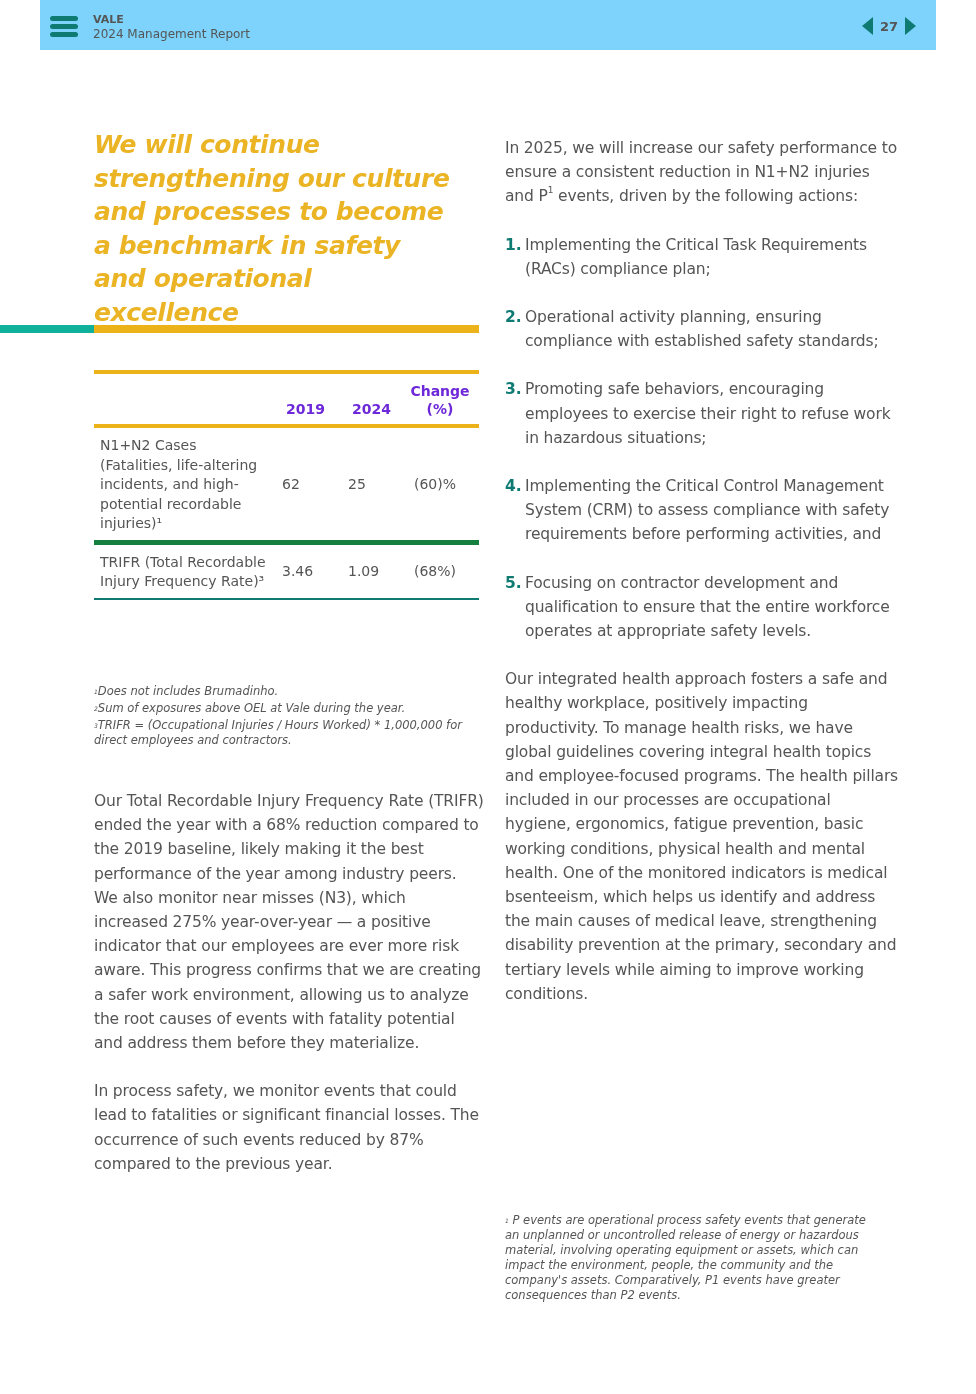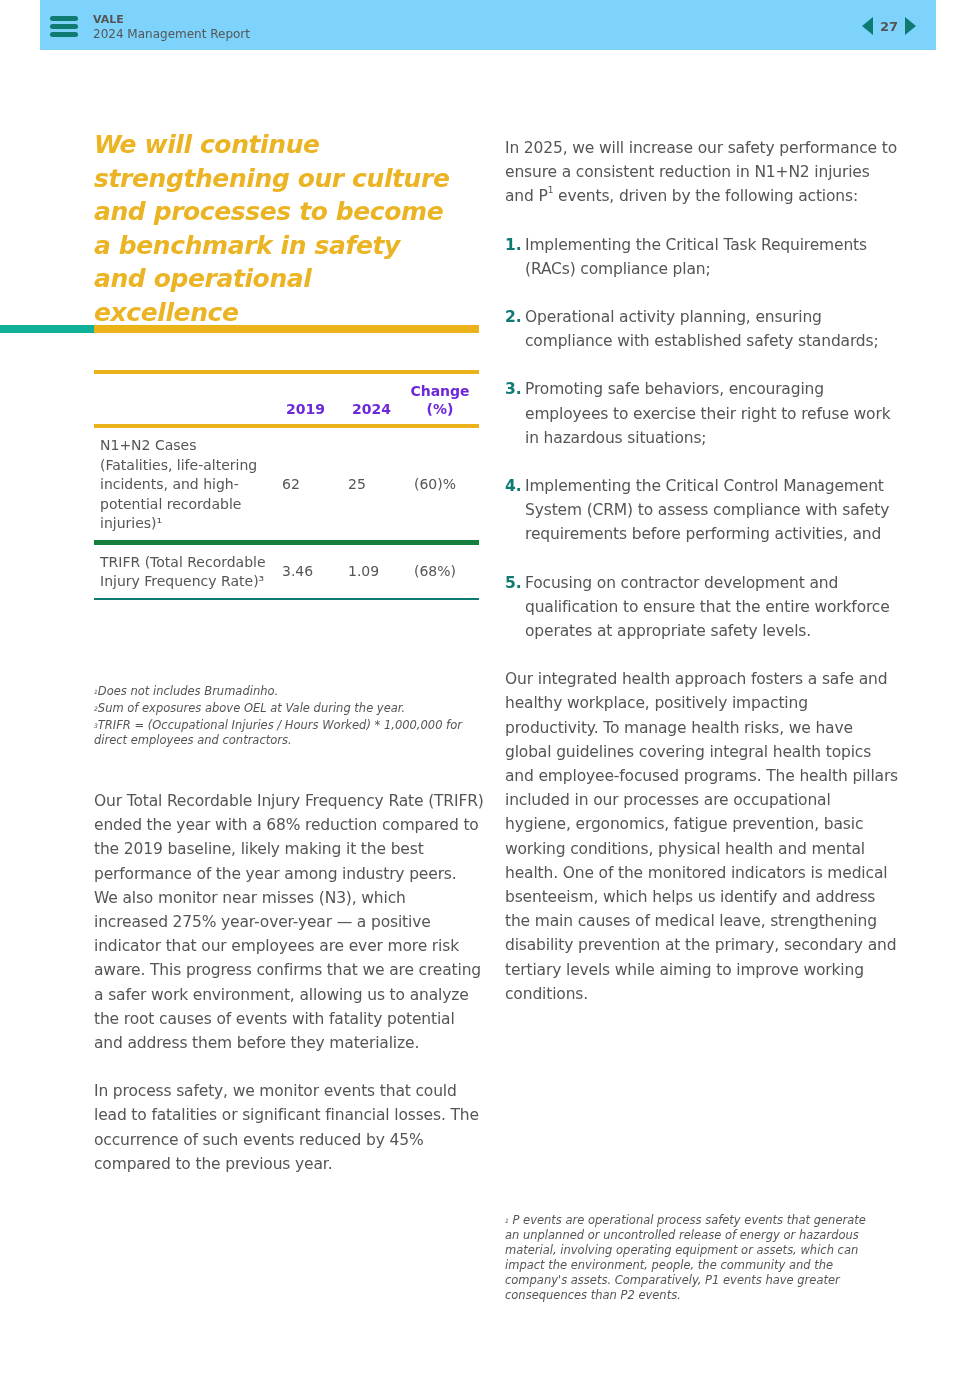--- a/index.html
+++ b/index.html
@@ -117,21 +117,21 @@
 </table>
 
 <div class="table-notes" id="table-notes">
     <p><sup>1</sup><span>Does not includes Brumadinho.</span></p>
     <p><sup>2</sup><span>Sum of exposures above OEL at Vale during the year.</span></p>
     <p><sup>3</sup><span>TRIFR = (Occupational Injuries / Hours Worked) * 1,000,000 for direct employees and contractors.</span></p>
   </div>
 
 <div class="left-col body-text">
   <p>Our Total Recordable Injury Frequency Rate (TRIFR) ended the year with a 68% reduction compared to the 2019 baseline, likely making it the best performance of the year among industry peers. We also monitor near misses (N3), which increased 275% year-over-year — a positive indicator that our employees are ever more risk aware. This progress confirms that we are creating a safer work environment, allowing us to analyze the root causes of events with fatality potential and address them before they materialize.</p>
-  <p>In process safety, we monitor events that could lead to fatalities or significant financial losses. The occurrence of such events reduced by 45% compared to the previous year.</p>
+  <p>In process safety, we monitor events that could lead to fatalities or significant financial losses. The occurrence of such events reduced by 87% compared to the previous year.</p>
 </div>
 
 <div class="right-col body-text">
   <p><span>In 2025, we will increase our safety performance to ensure a consistent reduction in N1+N2 injuries and P</span><sup>1</sup><span> events, driven by the following actions:</span></p>
   <ol class="actions" id="action-list">
       <li>
         <span class="n">1.</span>
         <span class="t">Implementing the Critical Task Requirements (RACs) compliance plan;</span>
       </li>
       <li>

